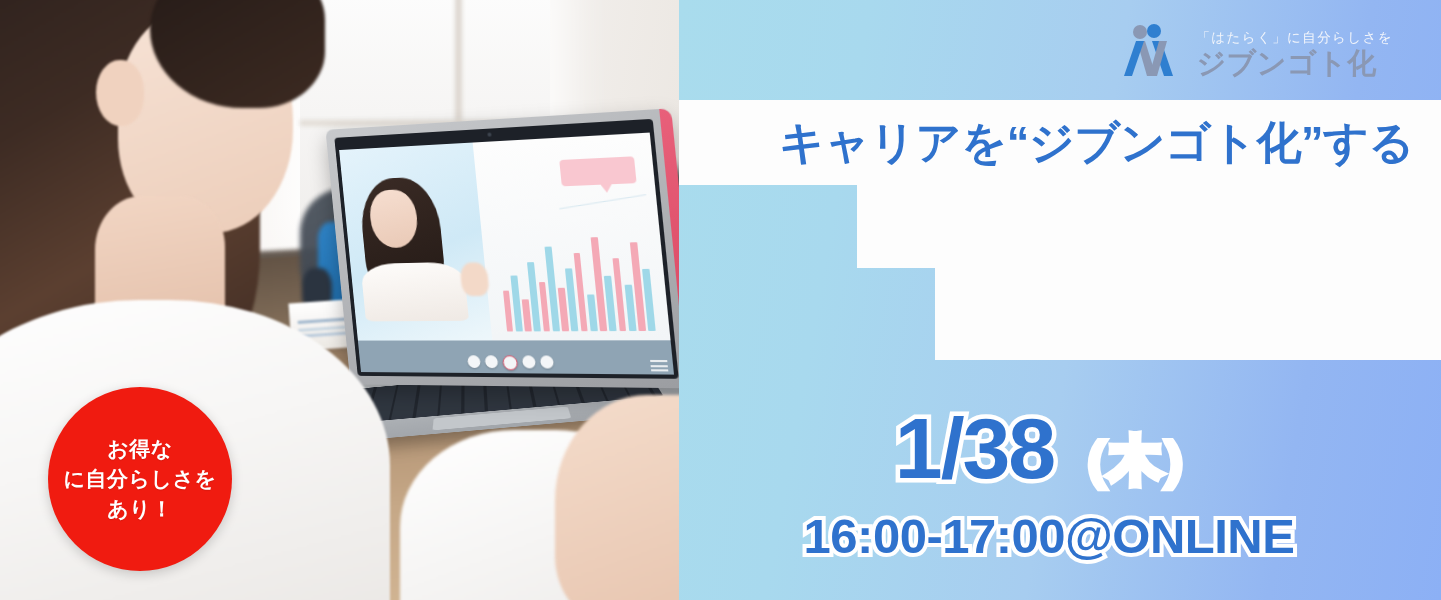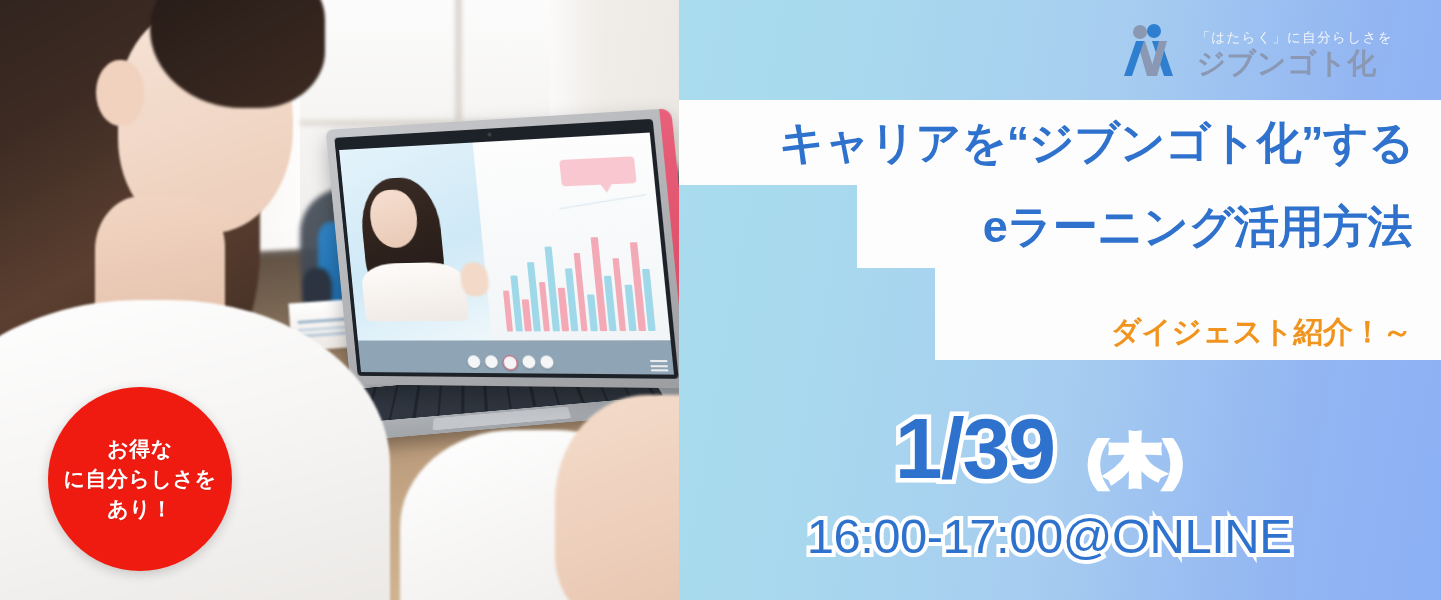--- a/index.html
+++ b/index.html
@@ -331,21 +331,21 @@
   .date-dow{
     font-size:52px;font-weight:bold;color:#ffffff;line-height:1;
     margin-left:4px;letter-spacing:-1px;
     -webkit-text-stroke:7px #ffffff;paint-order:stroke fill;
   }
   .time-row{
     position:absolute;left:0;top:512px;width:740px;
     text-align:center;z-index:7;
   }
   .time-txt{
-    font-size:49px;font-weight:normal;color:#2f72cd;line-height:1;
+    font-size:49px;font-weight:bold;color:#2f72cd;line-height:1;
     letter-spacing:-.5px;
     -webkit-text-stroke:8px #ffffff;paint-order:stroke fill;
   }
 </style>
 </head>
 <body>
 
 <div class="banner">
 
   <div class="photo">
@@ -449,25 +449,23 @@
         <div class="logo-tag">「はたらく」に自分らしさを</div>
         <div class="logo-name">ジブンゴト化</div>
       </div>
     </div>
 
     <div class="band band-1"></div>
     <div class="band band-2"></div>
     <div class="band band-3"></div>
 
     <div class="title-l1">キャリアを“ジブンゴト化”する</div>
-    <div class="title-l2">eラーニング活用方法</div>
-    <div class="sub-l2">ダイジェスト紹介！～</div>
 
     <div class="date-row">
-      <span class="date-big">1/39</span>
+      <span class="date-big">1/38</span>
       <span class="date-dow">（木）</span>
     </div>
     <div class="time-row">
       <span class="time-txt">16:00-17:00@ONLINE</span>
     </div>
 
   </div>
 </div>
 
 </body></html>

